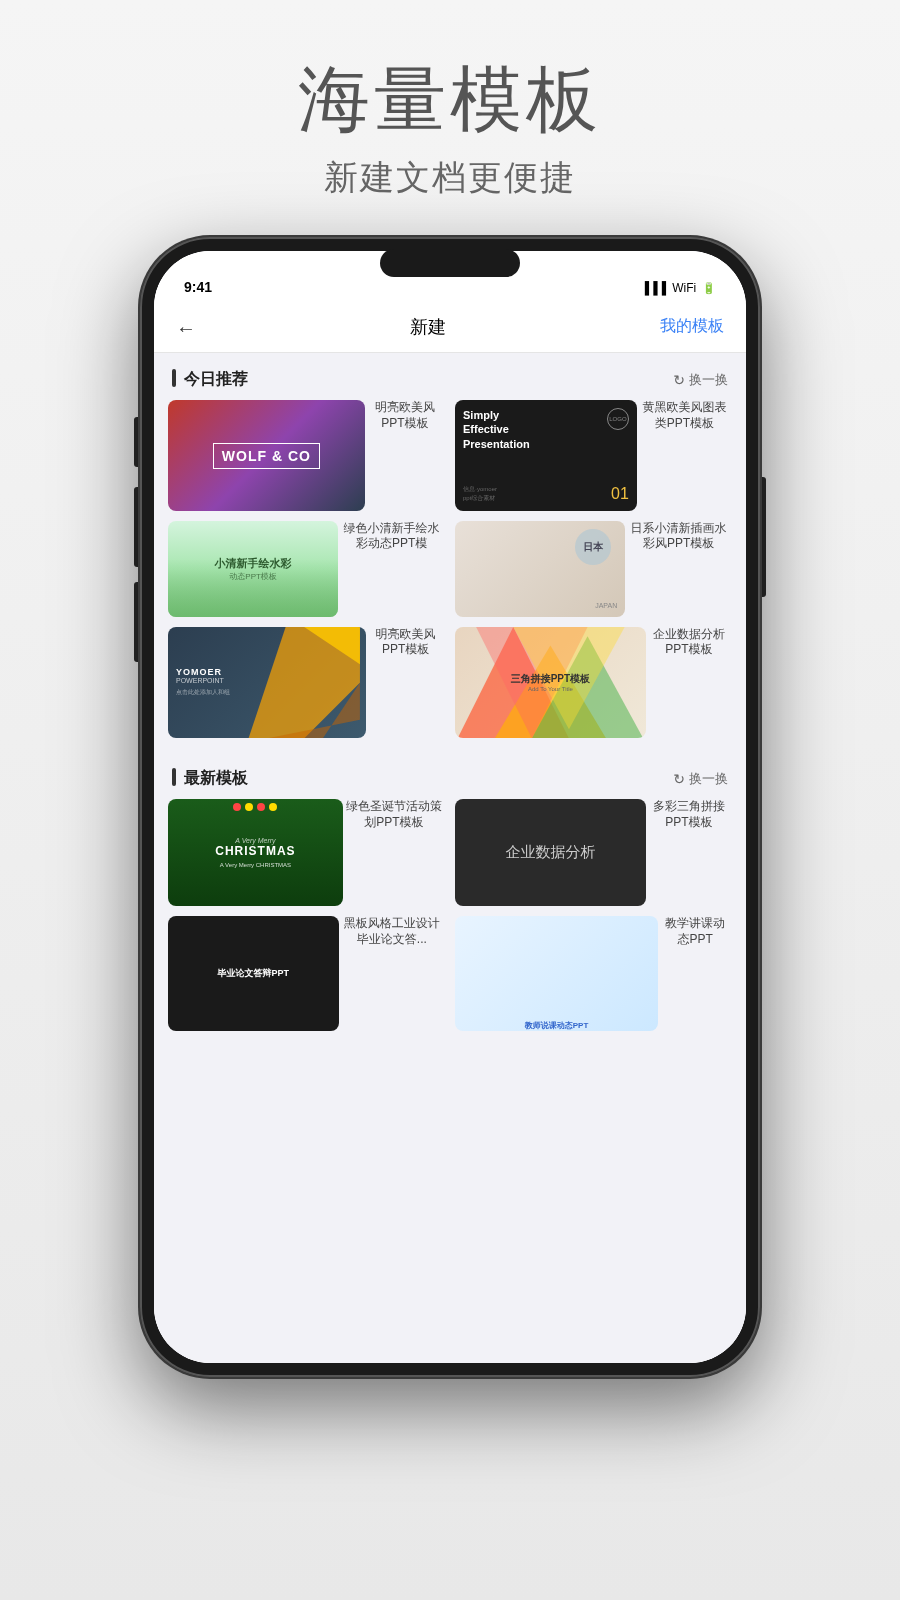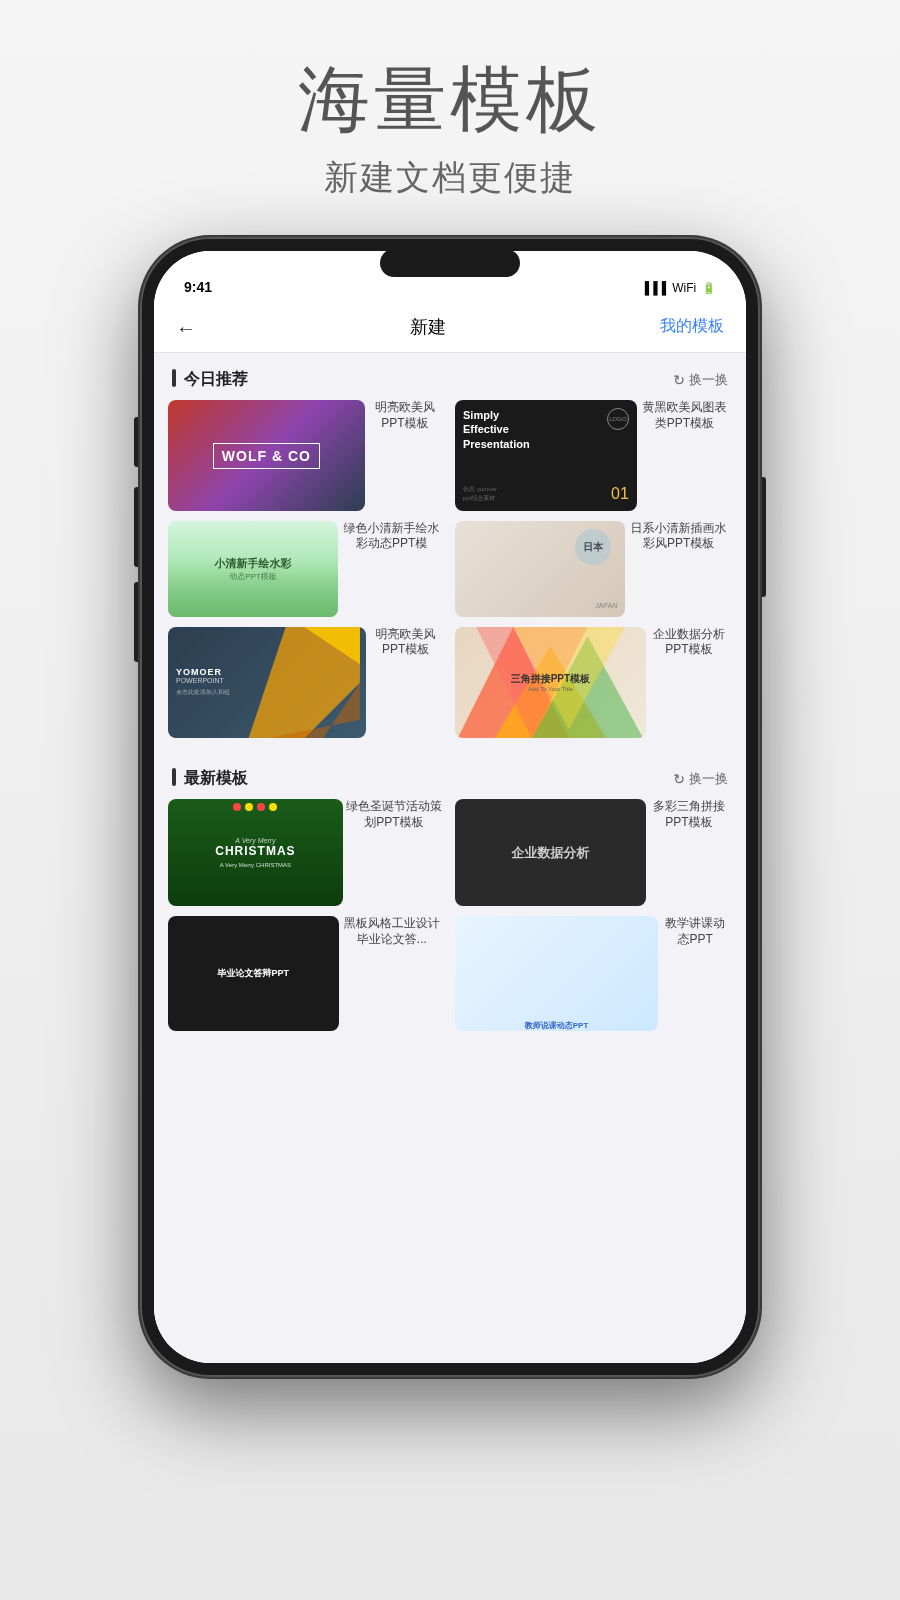--- a/index.html
+++ b/index.html
@@ -658,21 +658,21 @@
                   <div style="font-size:12px;color:#fff;font-weight:900;letter-spacing:1px;">CHRISTMAS</div>
                   <div style="font-size:6px;color:rgba(255,255,255,0.8);margin-top:4px;">A Very Merry CHRISTMAS</div>
                 </div>
               </div>
               <div class="template-label">绿色圣诞节活动策划PPT模板</div>
             </div>
 
             <div class="template-item">
               <div class="template-thumb thumb-enterprise">
                 <div class="ent-text">
-                  <div style="font-size:13px;color:#ccc;font-weight:700;">企业数据分析</div>
+                  <div style="font-size:15px;color:#ccc;font-weight:400;">企业数据分析</div>
                 </div>
               </div>
               <div class="template-label">多彩三角拼接PPT模板</div>
             </div>
 
             <div class="template-item">
               <div class="template-thumb thumb-graduation">
                 <div class="grad-text">毕业论文答辩PPT</div>
               </div>
               <div class="template-label">黑板风格工业设计毕业论文答...</div>

